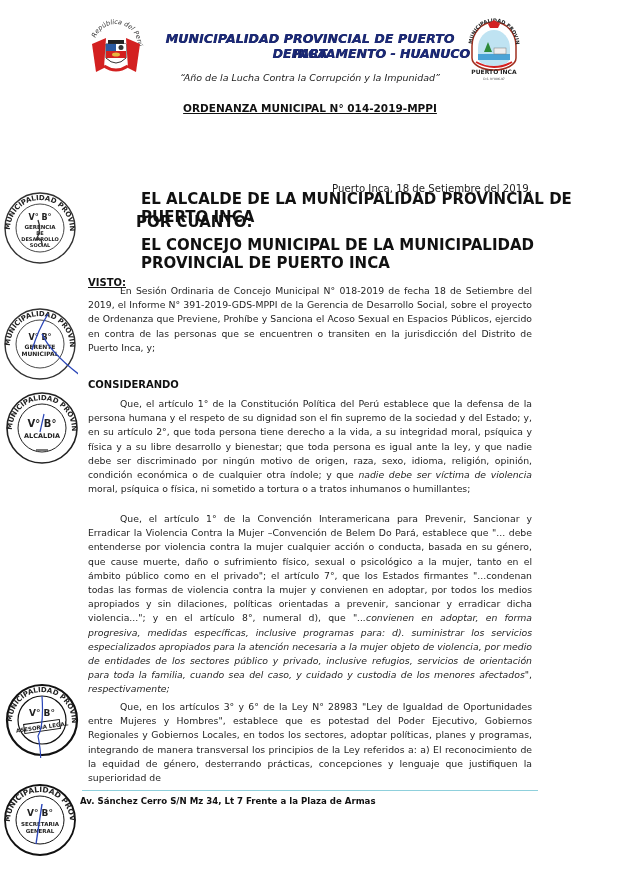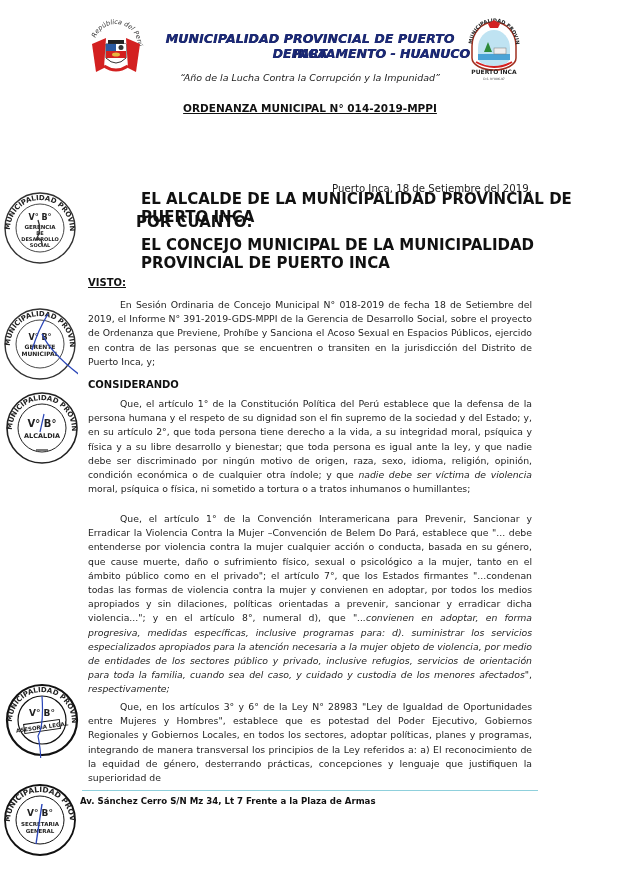--- a/index.html
+++ b/index.html
@@ -29,21 +29,21 @@
   .l-porcuanto { left: 80px; top: 213px; padding-left: 28px; }
   .l-concejo { left: 113px; top: 236px; }
 
   .section-head { font-weight: bold; font-size: 10px; color: #111; }
   .visto { left: 88px; top: 277px; text-decoration: underline; }
   .considerando { left: 88px; top: 379px; text-align: right; }
 
   .para { left: 88px; width: 444px; font-size: 9.3px; line-height: 14.2px;
           text-align: justify; color: #1e1e1e; text-indent: 32px; }
   .para .it { font-style: italic; }
-  .p-visto { top: 298px; }
+  .p-visto { top: 284px; }
   .p-c1 { top: 397px; }
   .p-c2 { top: 512px; }
   .p-c3 { top: 700px; }
 
   .footer-rule { left: 82px; top: 790px; width: 456px; height: 0; border-top: 1px solid #8fd0dc; }
   .footer-text { left: 80px; top: 796px; width: 460px; 
                  font-weight: bold; font-size: 8.6px; color: #111; }
 
   
   .stamp { width: 76px; height: 76px; }

